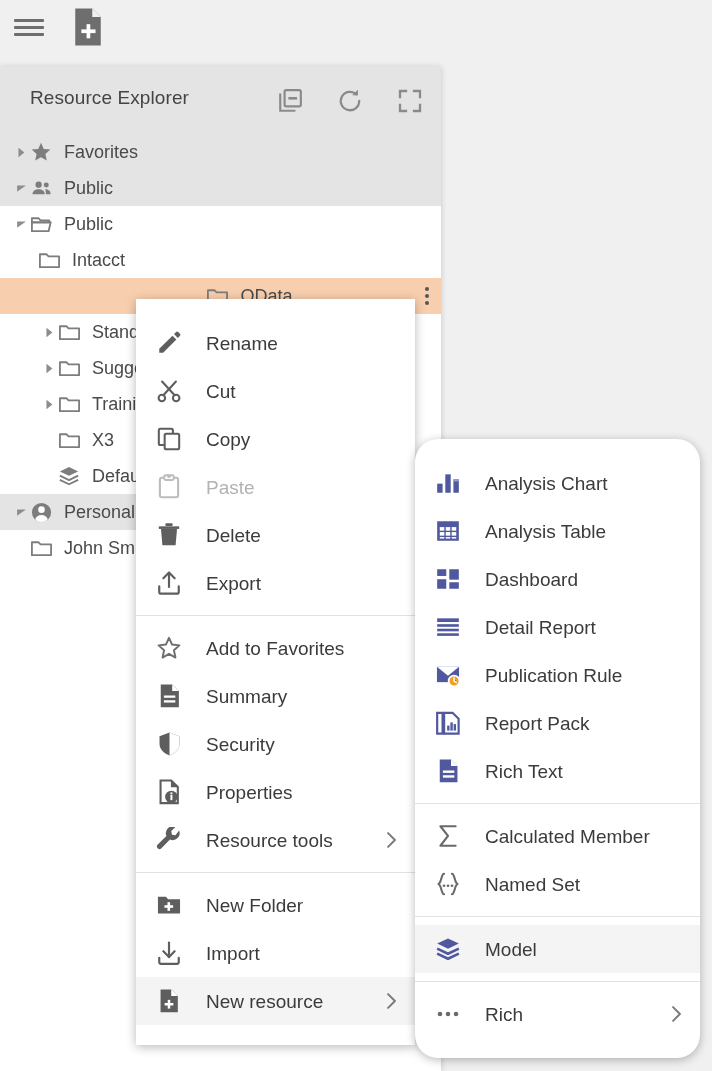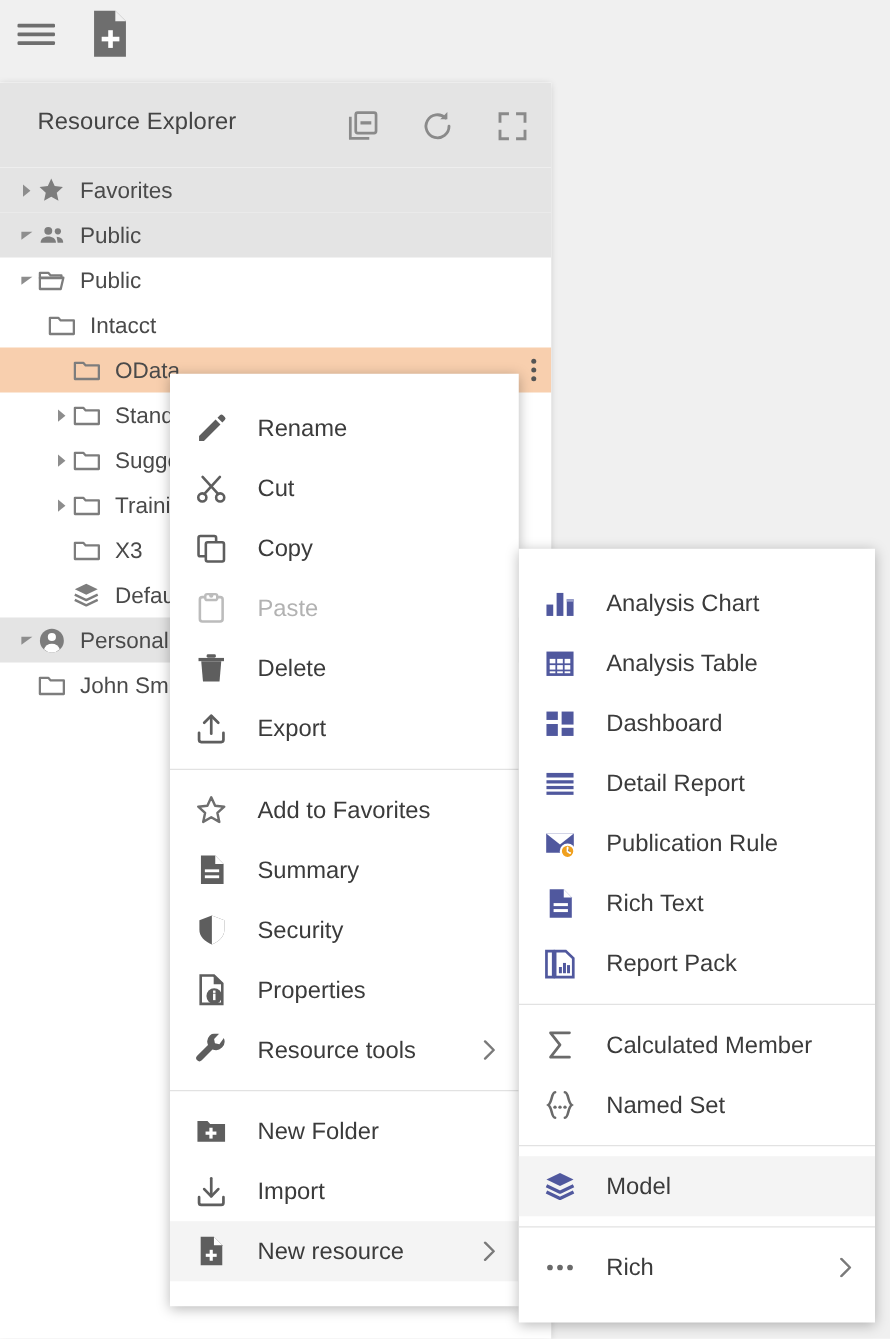--- a/index.html
+++ b/index.html
@@ -129,21 +129,21 @@
 
   
   .menu {
     position: absolute;
     background: #ffffff;
     box-shadow: 0 2px 10px rgba(0,0,0,0.28);
     padding: 20px 0;
     box-sizing: border-box;
   }
   #context-menu  { left: 136px; top: 299px; width: 279px; }
-  #submenu       { left: 415px; top: 439px; width: 285px; }
+  #submenu       { left: 415px; top: 439px; width: 285px; border-radius: 23px; }
 
   .menu-item {
     display: flex;
     align-items: center;
     height: 48px;
     padding: 0 16px;
     font-size: 19px;
     color: #3b3b3b;
     cursor: pointer;
     position: relative;
@@ -273,21 +273,21 @@
       </div>
       <div class="tree-row" style="padding-left: 22px;">
         <span class="caret-spacer"></span>
         <span class="row-icon">
           <svg width="23" height="23" viewBox="0 0 24 24">
             <path d="M2 5.5h7l2 2.2h11v11.3H2z" fill="none" stroke="#7d7d7d" stroke-width="1.9" stroke-linejoin="round"></path>
           </svg>
         </span>
         <span class="row-label">Intacct</span>
       </div>
-      <div class="tree-row selected" style="padding-left: 42px;">
+      <div class="tree-row selected" style="padding-left: 42px; justify-content: center;">
         <span class="caret-spacer"></span>
         <span class="row-icon">
           <svg width="23" height="23" viewBox="0 0 24 24">
             <path d="M2 5.5h7l2 2.2h11v11.3H2z" fill="none" stroke="#7d7d7d" stroke-width="1.9" stroke-linejoin="round"></path>
           </svg>
         </span>
         <span class="row-label">OData</span>
         <span class="row-dots">
           <i></i>
           <i></i>
@@ -602,43 +602,43 @@
           <circle cx="17.6" cy="17.6" r="5" fill="#f0a01e" stroke="#ffffff" stroke-width="1.6"></circle>
           <g stroke="#ffffff" stroke-width="1.4" stroke-linecap="round">
             <path d="M17.6 14.8v2.9l1.9 1.2"></path>
           </g>
         </svg>
       </span>
       <span class="menu-label">Publication Rule</span>
     </div>
     <div class="menu-item">
       <span class="menu-icon">
-        <svg width="25" height="26" viewBox="0 0 24 25">
-          <path d="M3.6 1.4h10.8L20.6 7.6v15.6H3.6z" fill="#50589e"></path>
-          <path d="M14.4 1.4 20.6 7.6h-6.2z" fill="#ffffff"></path>
-          <rect x="6.6" y="12" width="11" height="2.3" fill="#ffffff"></rect>
-          <rect x="6.6" y="16.6" width="11" height="2.3" fill="#ffffff"></rect>
-        </svg>
-      </span>
-      <span class="menu-label">Rich Text</span>
-    </div>
-    <div class="menu-item">
-      <span class="menu-icon">
         <svg width="26" height="26" viewBox="0 0 24 24">
           <path d="M2 2.6h5v19.2H2z" fill="none" stroke="#50589e" stroke-width="2"></path>
           <path d="M8.4 2.6h7.8L21.8 8v13.8H8.4z" fill="none" stroke="#50589e" stroke-width="2"></path>
           <g fill="#50589e">
             <rect x="11.2" y="14.4" width="2.2" height="4.6"></rect>
             <rect x="14.2" y="11.4" width="2.2" height="7.6"></rect>
             <rect x="17.2" y="13" width="2.2" height="6"></rect>
           </g>
         </svg>
       </span>
       <span class="menu-label">Report Pack</span>
     </div>
+    <div class="menu-item">
+      <span class="menu-icon">
+        <svg width="25" height="26" viewBox="0 0 24 25">
+          <path d="M3.6 1.4h10.8L20.6 7.6v15.6H3.6z" fill="#50589e"></path>
+          <path d="M14.4 1.4 20.6 7.6h-6.2z" fill="#ffffff"></path>
+          <rect x="6.6" y="12" width="11" height="2.3" fill="#ffffff"></rect>
+          <rect x="6.6" y="16.6" width="11" height="2.3" fill="#ffffff"></rect>
+        </svg>
+      </span>
+      <span class="menu-label">Rich Text</span>
+    </div>
     <div class="menu-sep"></div>
     <div class="menu-item">
       <span class="menu-icon">
         <svg width="26" height="26" viewBox="0 0 24 24">
           <path d="M19 3H5l7 8.9L5 21h14" fill="none" stroke="#6a6a6a" stroke-width="2" stroke-linejoin="round" stroke-linecap="round"></path>
         </svg>
       </span>
       <span class="menu-label">Calculated Member</span>
     </div>
     <div class="menu-item">

